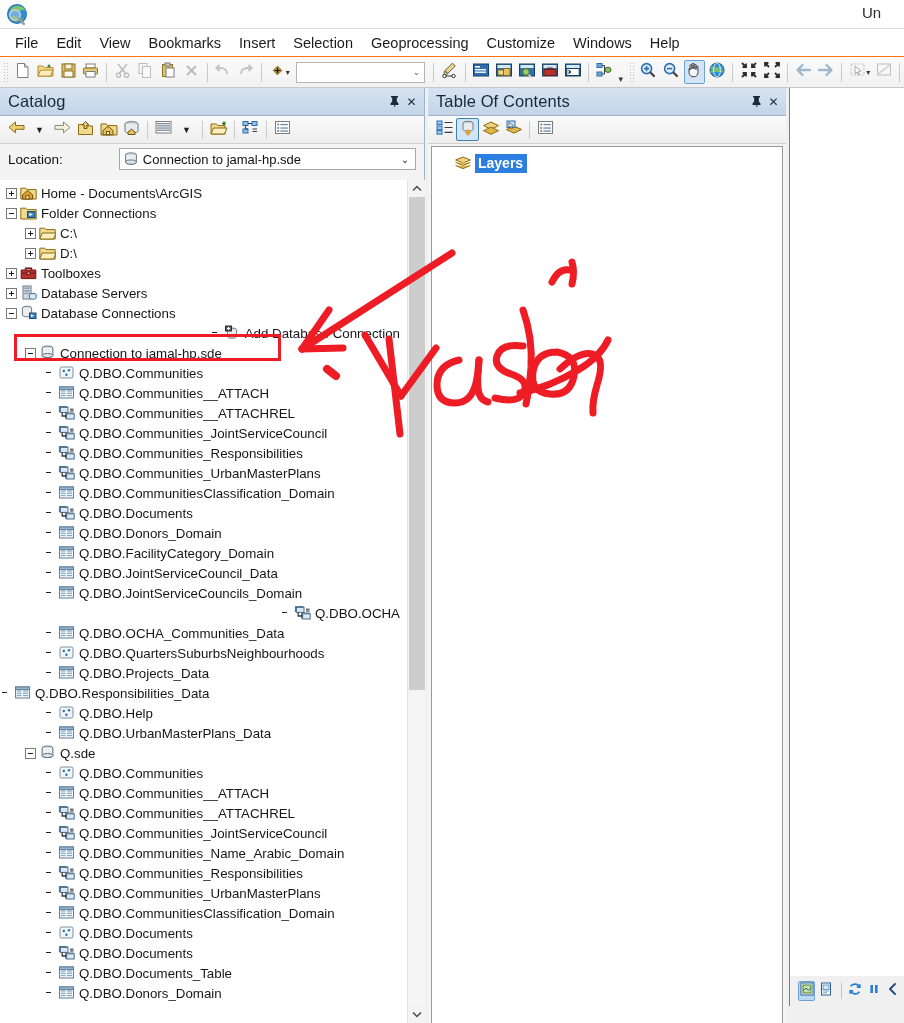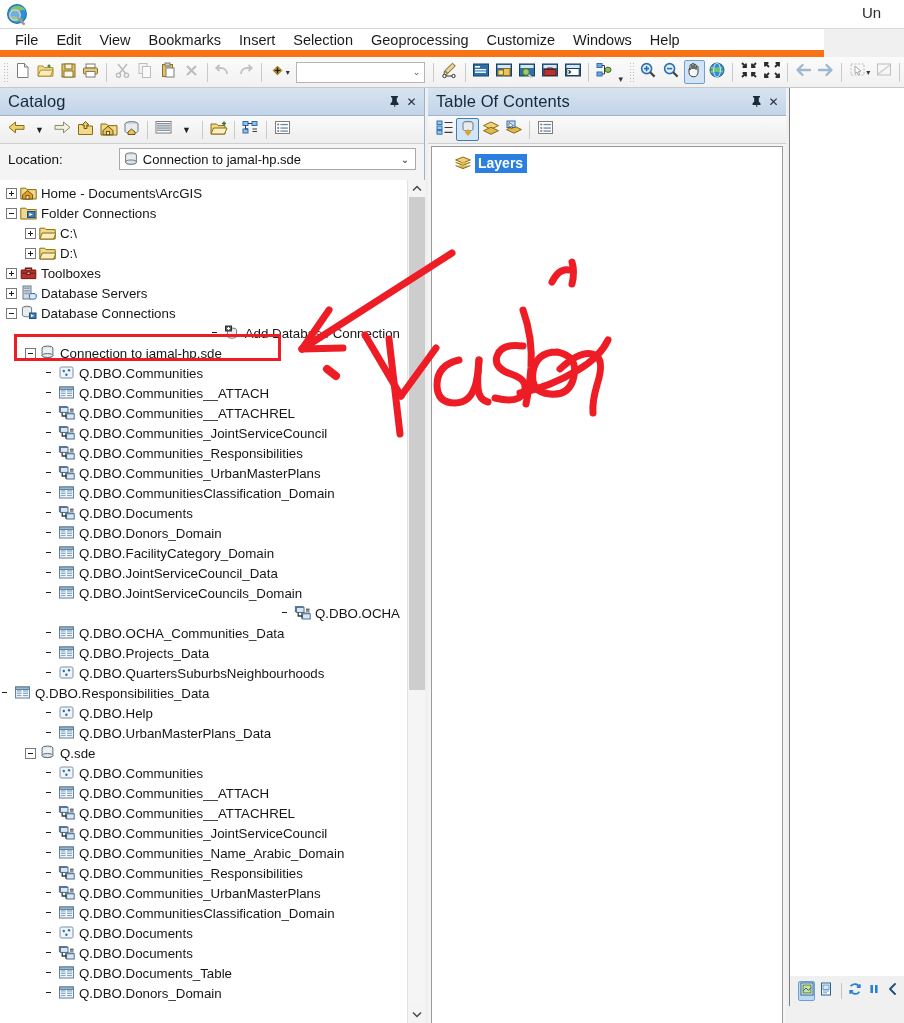--- a/index.html
+++ b/index.html
@@ -23,22 +23,22 @@
     position: absolute; left: 6px; top: 3px; width: 23px; height: 23px;
   }
   .win-title {
     position: absolute; right: 6px; top: 4px;
     font-size: 15px; color: #2b2b2b; white-space: nowrap;
     overflow: hidden; width: 36px; text-align: left;
   }
 
   
   .menubar {
-    position: absolute; left: 0; top: 29px; width: 824px; height: 28px;
-    background: #ffffff; border-bottom: 7px solid #f97316;
+    position: absolute; left: 0; top: 29px; width: 904px; height: 28px;
+    background: #ffffff; border-bottom: 1px solid #f97316;
     display: flex; align-items: center; padding-left: 6px;
   }
   .menu-item {
     font-size: 14.5px; color: #1b1b1b; padding: 3px 9px; cursor: default;
     white-space: nowrap;
   }
 
   
   .toolbar {
     position: absolute; left: 0; top: 57px; width: 904px; height: 31px;
@@ -862,44 +862,44 @@
                   <rect x="9" y="7.6" width="5" height="1.3"></rect>
                   <rect x="2.8" y="9.9" width="4.8" height="1.3"></rect>
                   <rect x="9" y="9.9" width="5" height="1.3"></rect>
                 </g>
               </svg></span>
             <span class="lbl">Q.DBO.OCHA_Communities_Data</span>
           </div>
           <div class="node" style="padding-left: 44px;">
             <span class="exp none"></span>
             <span class="ico"><svg width="17" height="15" viewBox="0 0 17 15">
-                <rect x="1.6" y="2" width="13.8" height="11" fill="#fff" stroke="#5d7791"></rect>
-                <rect x="1.6" y="2" width="13.8" height="2.4" fill="#9cc0dc" stroke="#5d7791"></rect>
-                <g fill="#7fa7c9">
-                  <rect x="2.8" y="5.3" width="4.8" height="1.3"></rect>
-                  <rect x="9" y="5.3" width="5" height="1.3"></rect>
-                  <rect x="2.8" y="7.6" width="4.8" height="1.3"></rect>
-                  <rect x="9" y="7.6" width="5" height="1.3"></rect>
-                  <rect x="2.8" y="9.9" width="4.8" height="1.3"></rect>
-                  <rect x="9" y="9.9" width="5" height="1.3"></rect>
-                </g>
-              </svg></span>
-            <span class="lbl">Q.DBO.Projects_Data</span>
-          </div>
-          <div class="node" style="padding-left: 44px;">
-            <span class="exp none"></span>
-            <span class="ico"><svg width="17" height="15" viewBox="0 0 17 15">
                 <rect x="2" y="2" width="13" height="11" rx="1.5" fill="#eef4f9" stroke="#7e8fa0"></rect>
                 <g fill="#2f6fae">
                   <circle cx="5.8" cy="6" r="1.2"></circle>
                   <circle cx="11" cy="5.3" r="1.2"></circle>
                   <circle cx="8.4" cy="9.8" r="1.2"></circle>
                 </g>
               </svg></span>
             <span class="lbl">Q.DBO.QuartersSuburbsNeighbourhoods</span>
+          </div>
+          <div class="node" style="padding-left: 44px;">
+            <span class="exp none"></span>
+            <span class="ico"><svg width="17" height="15" viewBox="0 0 17 15">
+                <rect x="1.6" y="2" width="13.8" height="11" fill="#fff" stroke="#5d7791"></rect>
+                <rect x="1.6" y="2" width="13.8" height="2.4" fill="#9cc0dc" stroke="#5d7791"></rect>
+                <g fill="#7fa7c9">
+                  <rect x="2.8" y="5.3" width="4.8" height="1.3"></rect>
+                  <rect x="9" y="5.3" width="5" height="1.3"></rect>
+                  <rect x="2.8" y="7.6" width="4.8" height="1.3"></rect>
+                  <rect x="9" y="7.6" width="5" height="1.3"></rect>
+                  <rect x="2.8" y="9.9" width="4.8" height="1.3"></rect>
+                  <rect x="9" y="9.9" width="5" height="1.3"></rect>
+                </g>
+              </svg></span>
+            <span class="lbl">Q.DBO.Projects_Data</span>
           </div>
           <div class="node" style="">
             <span class="exp none"></span>
             <span class="ico"><svg width="17" height="15" viewBox="0 0 17 15">
                 <rect x="1.6" y="2" width="13.8" height="11" fill="#fff" stroke="#5d7791"></rect>
                 <rect x="1.6" y="2" width="13.8" height="2.4" fill="#9cc0dc" stroke="#5d7791"></rect>
                 <g fill="#7fa7c9">
                   <rect x="2.8" y="5.3" width="4.8" height="1.3"></rect>
                   <rect x="9" y="5.3" width="5" height="1.3"></rect>
                   <rect x="2.8" y="7.6" width="4.8" height="1.3"></rect>

